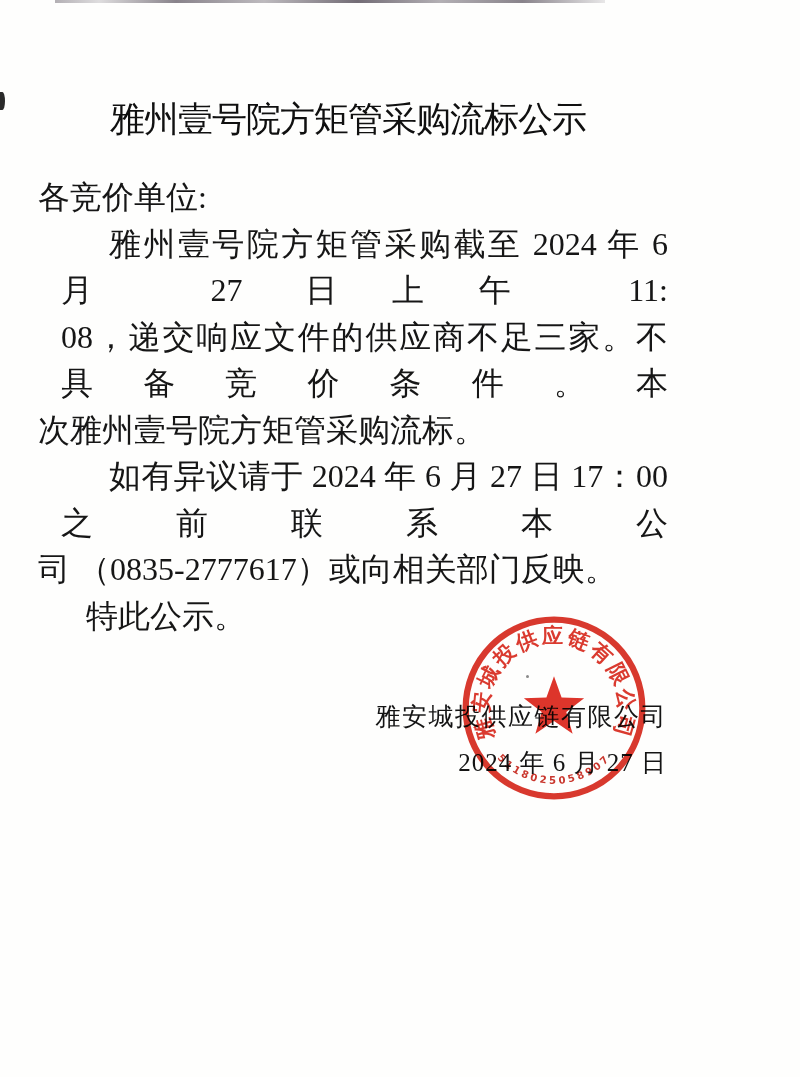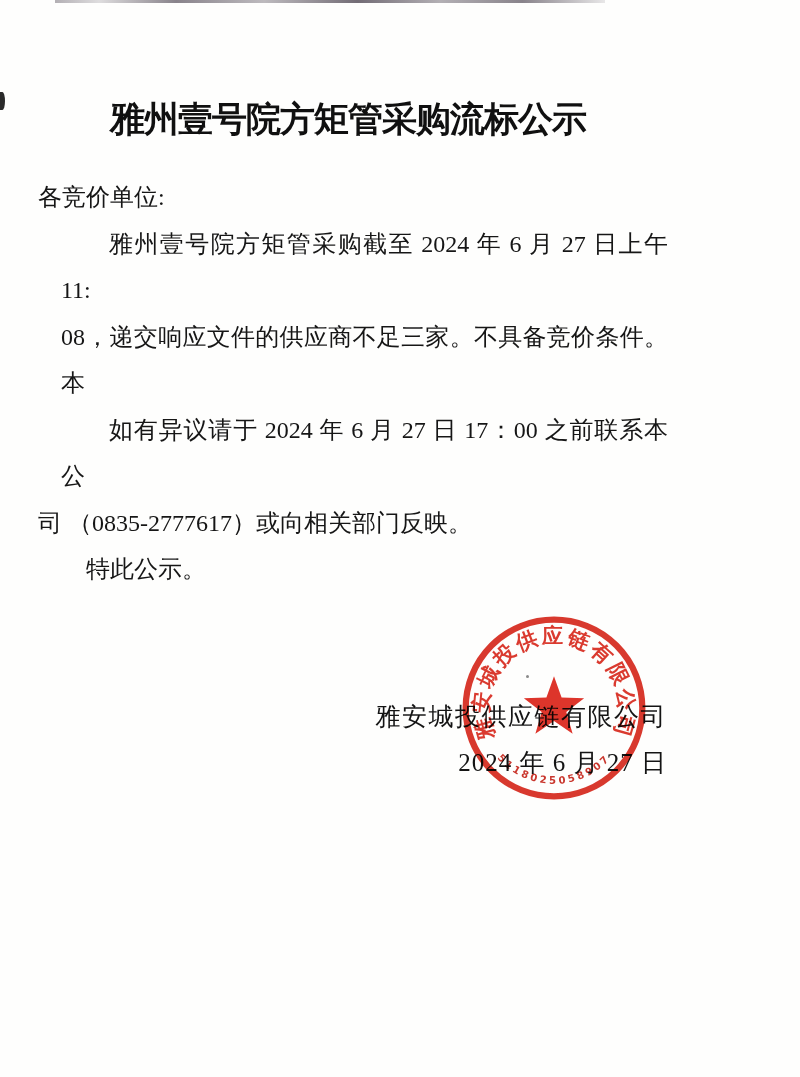--- a/index.html
+++ b/index.html
@@ -39,30 +39,30 @@
     width: 3px; height: 3px;
     background: #8a8a8a;
     border-radius: 50%;
   }
   .title {
     position: absolute;
     top: 96px; left: 0;
     width: 696px;              
     text-align: center;
     font-size: 35px;
-    font-weight: bold;
+    font-weight: normal;
     letter-spacing: -1px;
     color: #101010;
     white-space: nowrap;
   }
   .body-text {
     position: absolute;
     left: 38px; top: 174px;
     width: 630px;
-    font-size: 24px;
+    font-size: 32px;
     line-height: 46.5px;
     color: #161616;
   }
   .body-text .line { white-space: normal; }
   .body-text .indent { text-indent: 48px; }
   .body-text .just {
     text-align: justify;
     text-align-last: justify;
     margin-left: 23px;
   }
@@ -109,20 +109,21 @@
   <div class="scan-streak-top"></div>
   <div class="scan-speck-left"></div>
   <div class="scan-dot"></div>
 
   <div class="title">雅州壹号院方矩管采购流标公示</div>
 
   <div class="body-text">
     <div class="line">各竞价单位:</div>
     <div class="line indent just">雅州壹号院方矩管采购截至 2024 年 6 月 27 日上午 11:</div>
     <div class="line just">08，递交响应文件的供应商不足三家。不具备竞价条件。本</div>
+    <div class="line">次雅州壹号院方矩管采购流标。</div>
     <div class="line indent just">如有异议请于 2024 年 6 月 27 日 17：00 之前联系本公</div>
     <div class="line">司 （0835-2777617）或向相关部门反映。</div>
     <div class="line indent">特此公示。</div>
   </div>
 
   <div class="signature-block">
     <div class="company">雅安城投供应链有限公司</div>
     <div class="date">2024 年 6 月 27 日</div>
   </div>
 

